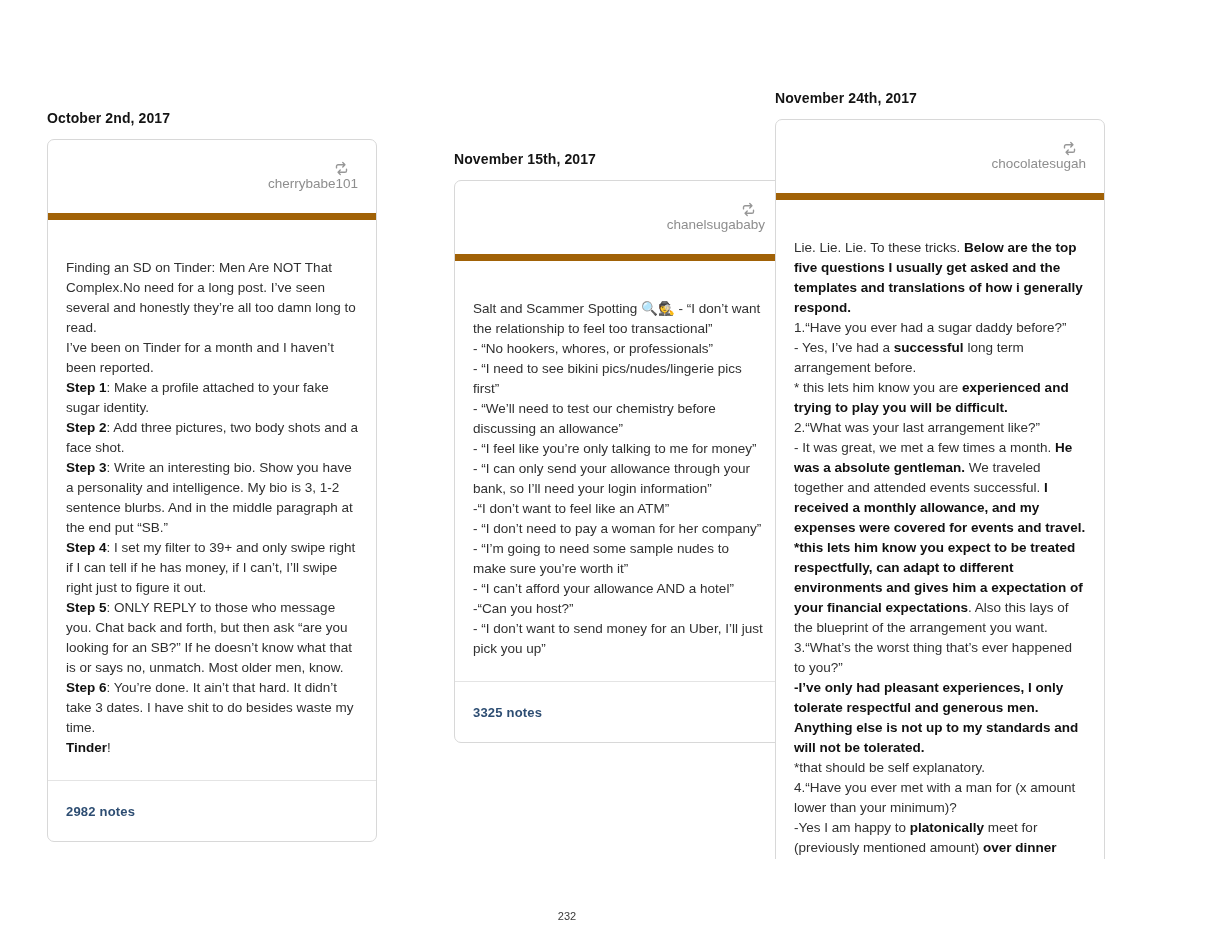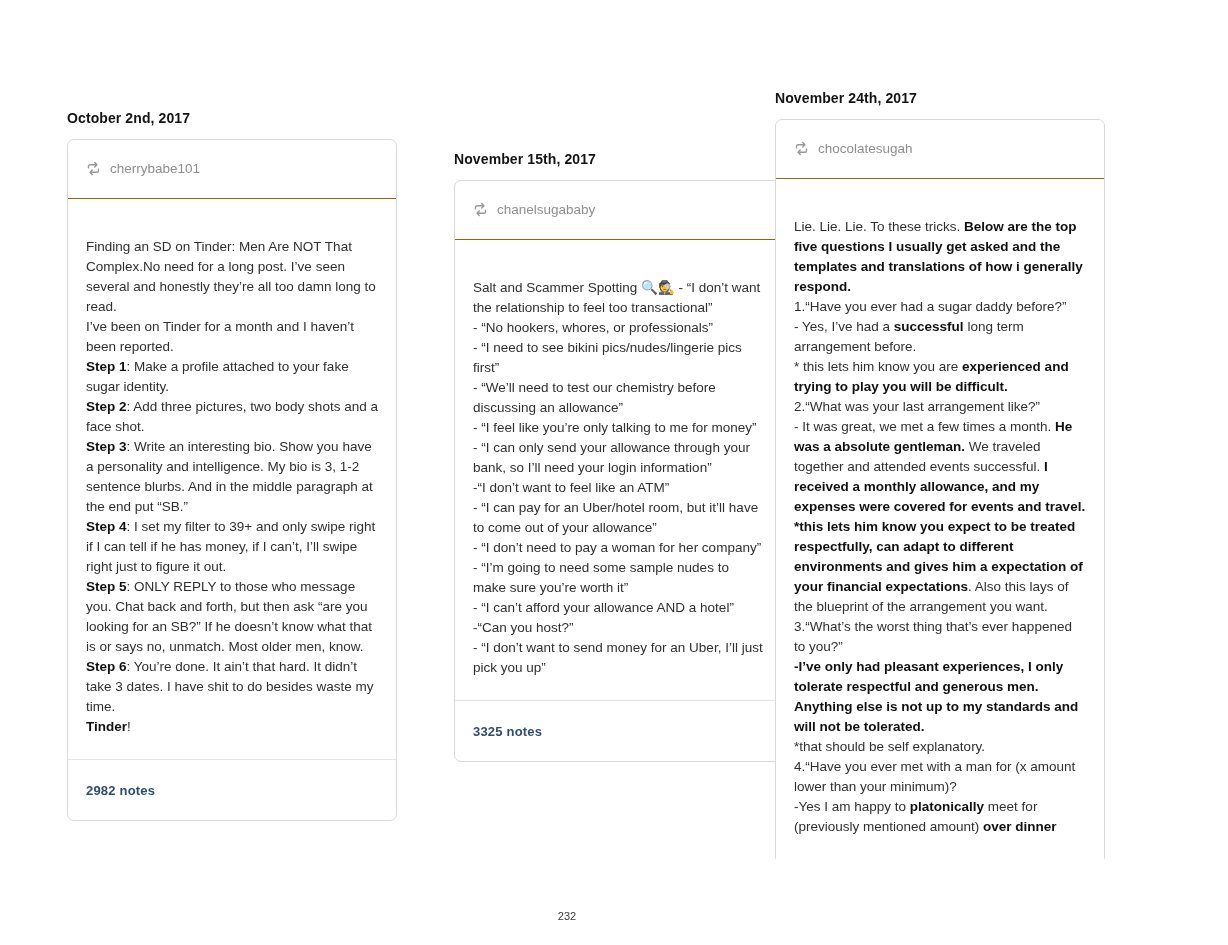--- a/index.html
+++ b/index.html
@@ -18,42 +18,43 @@
   .card {
     border: 1px solid #d8d8d8;
     border-radius: 7px;
     background: #ffffff;
     box-sizing: border-box;
     width: 330px;
   }
   .clip { height: 740px; overflow: hidden; }
   .clip .card { border-radius: 7px 7px 0 0; }
   .card-header {
-    display: flex; align-items: flex-start;
+    display: flex; align-items: flex-end;
     padding: 21px 18px;
-    border-bottom: 1px solid #a16207;
+    border-bottom: 7px solid #a16207;
+    flex-direction: column;
   }
   .reblog-icon { margin-right: 9px; flex: 0 0 auto; display: inline-flex; }
   .username { font-size: 13.5px; color: #8e8e8e; line-height: 16px; }
   .card-body {
     padding: 38px 18px 22px 18px;
     font-size: 13.5px; line-height: 20px; color: #303030;
   }
   .card-body .par { margin: 0; }
   .card-body .b { font-weight: 700; color: #111111; }
   .card-footer {
     border-top: 1px solid #e4e4e4;
     padding: 21px 18px;
   }
   .notes { font-size: 13px; font-weight: 700; color: #2d4d72; letter-spacing: .2px; }
   .page-number {
     position: absolute; left: 0; top: 910px; width: 1134px;
     text-align: center; font-size: 11px; color: #3a3a3a;
   }
-  .col1 { left: 47px;  top: 110px; margin-left: 20px; }
+  .col1 { left: 47px;  top: 110px; }
   .col2 { left: 410px; top: 151px; padding-left: 44px; }
   .col3 { left: 775px; top: 90px; }
 </style>
 </head>
 <body>
 
 <div class="column col1">
   <div class="date-heading">October 2nd, 2017</div>
   <div class="card">
     <div class="card-header">
@@ -93,21 +94,20 @@
       <span class="username">chanelsugababy</span>
     </div>
     <div class="card-body">
         <div class="par"><span>Salt and Scammer Spotting 🔍🕵️ - “I don’t want the relationship to feel too transactional”</span></div>
         <div class="par"><span>- “No hookers, whores, or professionals”</span></div>
         <div class="par"><span>- “I need to see bikini pics/nudes/lingerie pics first”</span></div>
         <div class="par"><span>- “We’ll need to test our chemistry before discussing an allowance”</span></div>
         <div class="par"><span>- “I feel like you’re only talking to me for money”</span></div>
         <div class="par"><span>- “I can only send your allowance through your bank, so I’ll need your login information”</span></div>
         <div class="par"><span>-“I don’t want to feel like an ATM”</span></div>
-        <div class="par"><span>- “I can pay for an Uber/hotel room, but it’ll have to come out of your allowance”</span></div>
         <div class="par"><span>- “I don’t need to pay a woman for her company”</span></div>
         <div class="par"><span>- “I’m going to need some sample nudes to make sure you’re worth it”</span></div>
         <div class="par"><span>- “I can’t afford your allowance AND a hotel”</span></div>
         <div class="par"><span>-“Can you host?”</span></div>
         <div class="par"><span>- “I don’t want to send money for an Uber, I’ll just pick you up”</span></div>
       </div>
     <div class="card-footer">
       <span class="notes">3325 notes</span>
     </div>
   </div>

